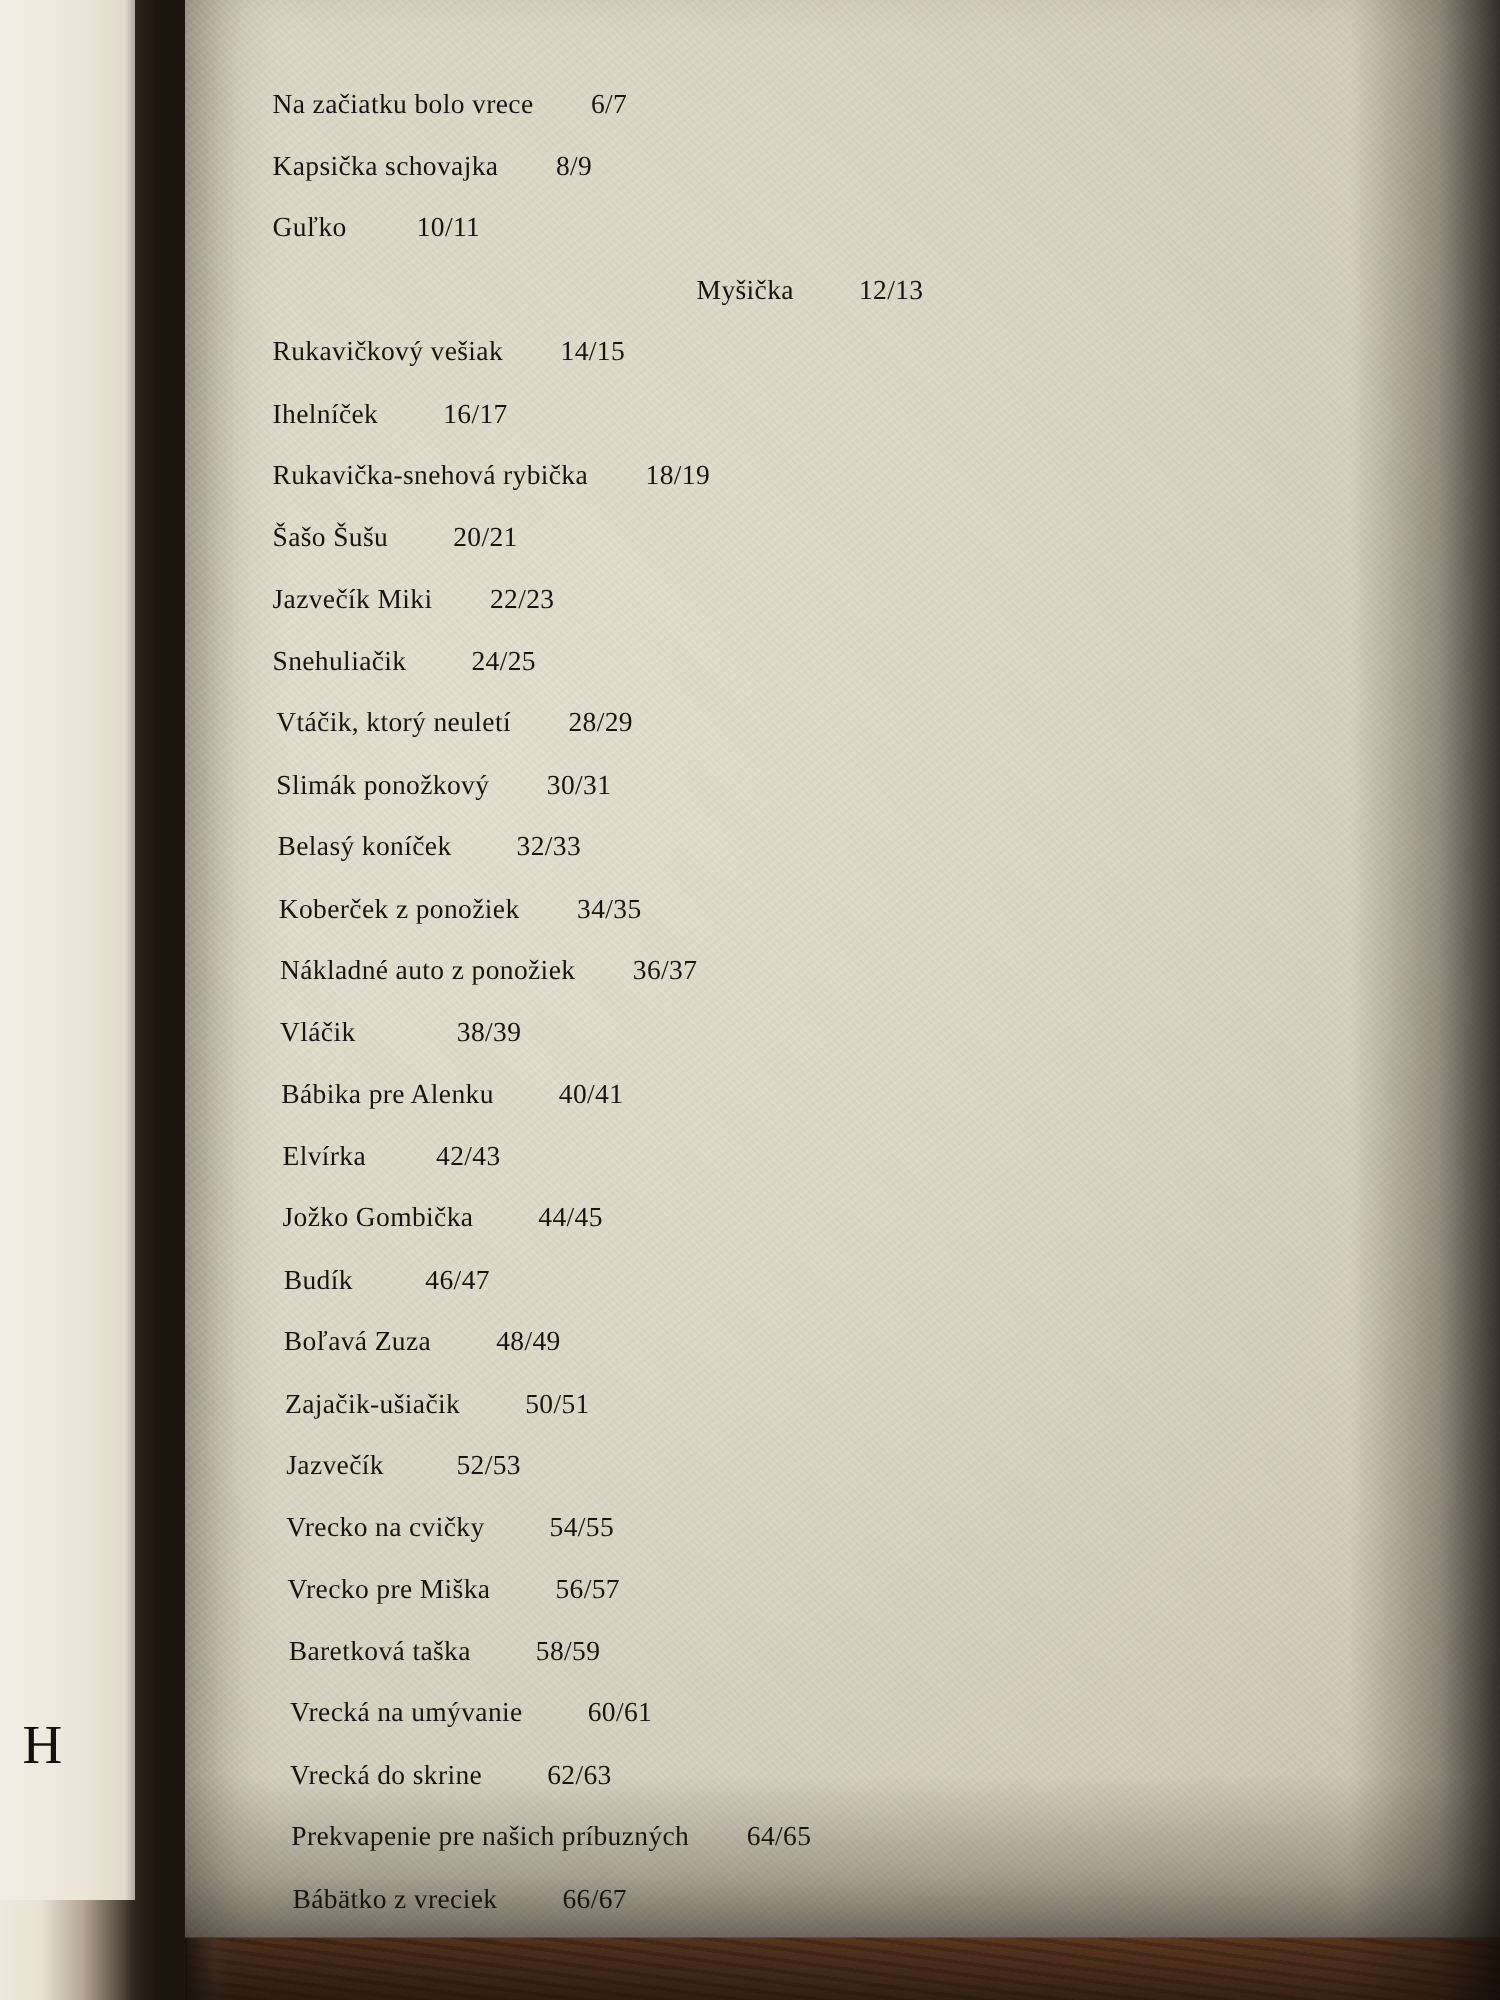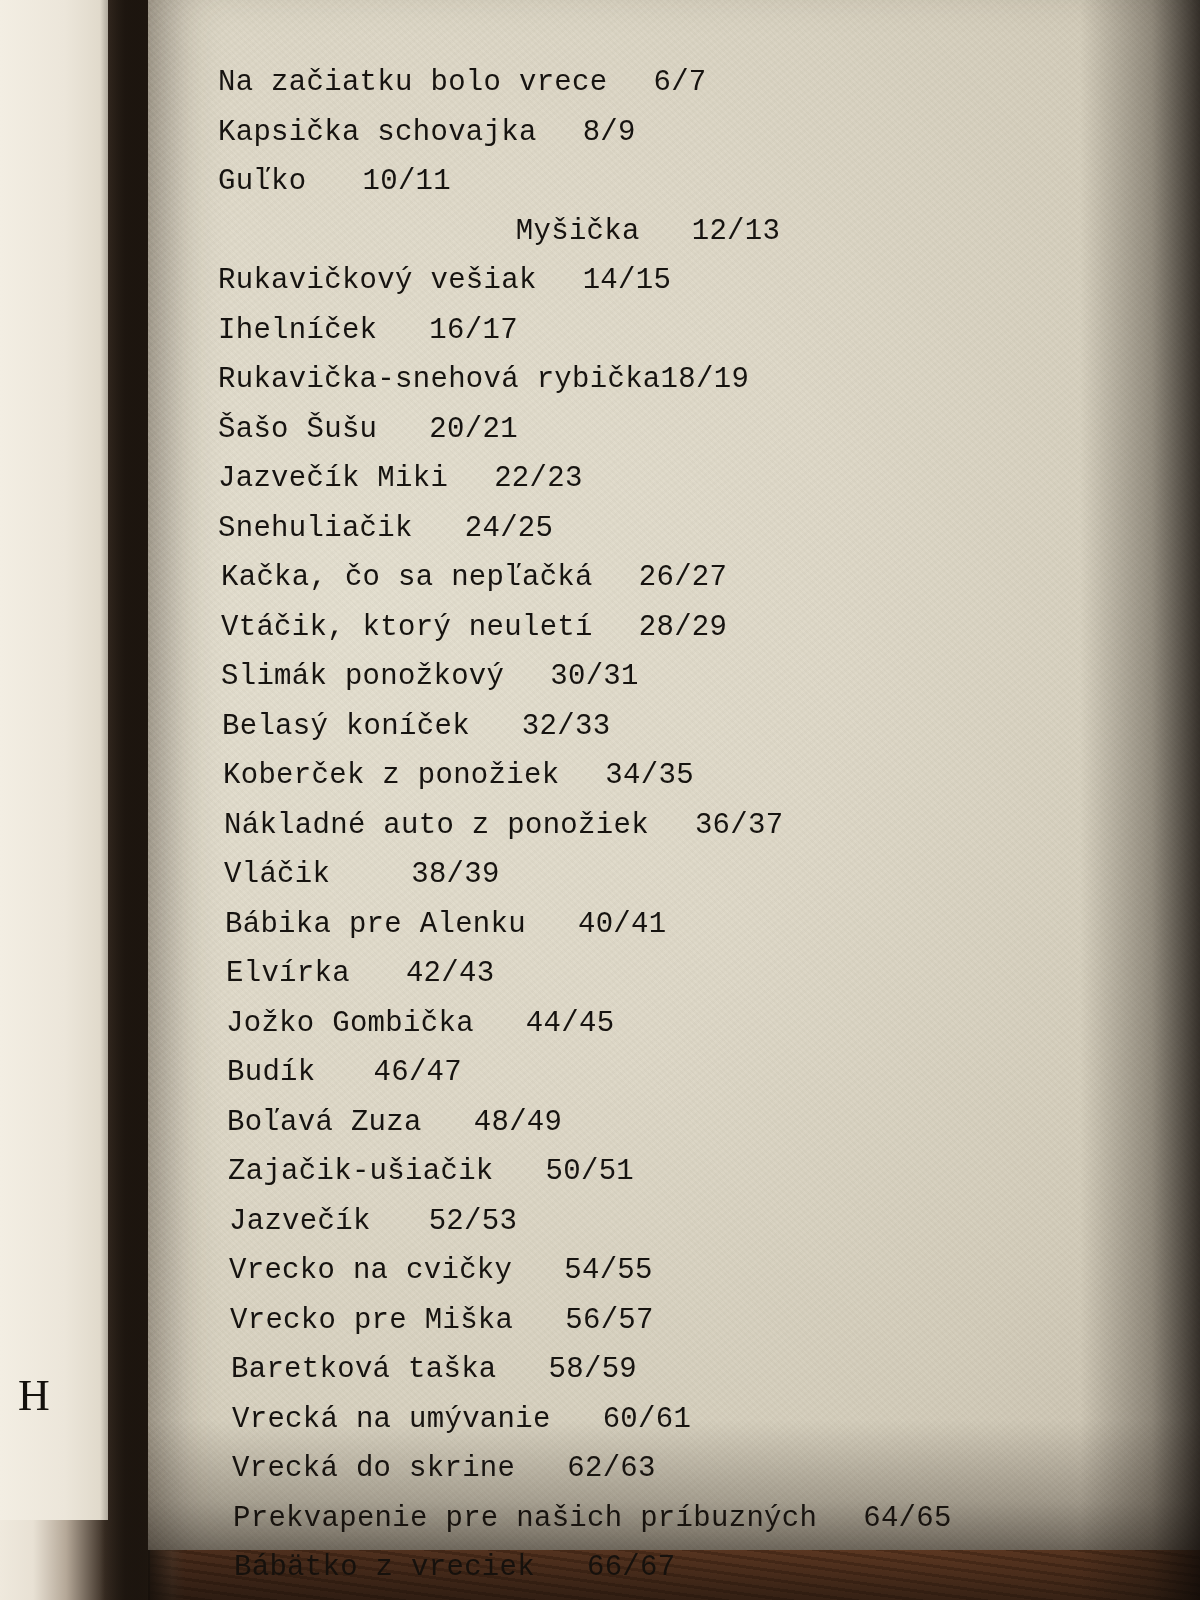--- a/index.html
+++ b/index.html
@@ -108,22 +108,22 @@
   .toc {
     position: absolute;
     left: 218px;
     top: 58px;
     width: 860px;
   }
   .toc-entry {
     display: block;
     white-space: nowrap;
     color: #161310;
-    font-family: Liberation Mono, monospace;
-    font-size: 29px;
+    font-family: Liberation Serif, serif;
+    font-size: 22px;
     line-height: 49.5px;
     letter-spacing: 0.3px;
   }
   .toc-title {
     display: inline;
   }
   .toc-pages {
     display: inline;
     margin-left: 0;
   }
@@ -144,25 +144,24 @@
     <div class="page-noise"></div>
   </div>
 
   <div class="toc" id="toc">
       <div class="toc-entry" style="margin-left: 0px;"><span class="toc-title">Na začiatku bolo vrece</span><span class="toc-pages" style="margin-left: 46px;">6/7</span></div>
       <div class="toc-entry" style="margin-left: 0px;"><span class="toc-title">Kapsička schovajka</span><span class="toc-pages" style="margin-left: 46px;">8/9</span></div>
       <div class="toc-entry" style="margin-left: 0px;"><span class="toc-title">Guľko</span><span class="toc-pages" style="margin-left: 56px;">10/11</span></div>
       <div class="toc-entry" style="margin-left: 0px; text-align: center;"><span class="toc-title">Myšička</span><span class="toc-pages" style="margin-left: 52px;">12/13</span></div>
       <div class="toc-entry" style="margin-left: 0px;"><span class="toc-title">Rukavičkový vešiak</span><span class="toc-pages" style="margin-left: 46px;">14/15</span></div>
       <div class="toc-entry" style="margin-left: 0px;"><span class="toc-title">Ihelníček</span><span class="toc-pages" style="margin-left: 52px;">16/17</span></div>
-      <div class="toc-entry" style="margin-left: 0px;"><span class="toc-title">Rukavička-snehová rybička</span><span class="toc-pages" style="">18/19</span></div>
+      <div class="toc-entry" style="margin-left: 0px;"><span class="toc-title">Rukavička-snehová rybička</span><span class="toc-pages" style="margin-left: 46px;">18/19</span></div>
       <div class="toc-entry" style="margin-left: 0px;"><span class="toc-title">Šašo Šušu</span><span class="toc-pages" style="margin-left: 52px;">20/21</span></div>
       <div class="toc-entry" style="margin-left: 0px;"><span class="toc-title">Jazvečík Miki</span><span class="toc-pages" style="margin-left: 46px;">22/23</span></div>
       <div class="toc-entry" style="margin-left: 0px;"><span class="toc-title">Snehuliačik</span><span class="toc-pages" style="margin-left: 52px;">24/25</span></div>
-      <div class="toc-entry" style="margin-left: 3px;"><span class="toc-title">Kačka, čo sa nepľačká</span><span class="toc-pages" style="margin-left: 46px;">26/27</span></div>
       <div class="toc-entry" style="margin-left: 3px;"><span class="toc-title">Vtáčik, ktorý neuletí</span><span class="toc-pages" style="margin-left: 46px;">28/29</span></div>
       <div class="toc-entry" style="margin-left: 3px;"><span class="toc-title">Slimák ponožkový</span><span class="toc-pages" style="margin-left: 46px;">30/31</span></div>
       <div class="toc-entry" style="margin-left: 4px;"><span class="toc-title">Belasý koníček</span><span class="toc-pages" style="margin-left: 52px;">32/33</span></div>
       <div class="toc-entry" style="margin-left: 5px;"><span class="toc-title">Koberček z ponožiek</span><span class="toc-pages" style="margin-left: 46px;">34/35</span></div>
       <div class="toc-entry" style="margin-left: 6px;"><span class="toc-title">Nákladné auto z ponožiek</span><span class="toc-pages" style="margin-left: 46px;">36/37</span></div>
       <div class="toc-entry" style="margin-left: 6px;"><span class="toc-title">Vláčik</span><span class="toc-pages" style="margin-left: 81px;">38/39</span></div>
       <div class="toc-entry" style="margin-left: 7px;"><span class="toc-title">Bábika pre Alenku</span><span class="toc-pages" style="margin-left: 52px;">40/41</span></div>
       <div class="toc-entry" style="margin-left: 8px;"><span class="toc-title">Elvírka</span><span class="toc-pages" style="margin-left: 56px;">42/43</span></div>
       <div class="toc-entry" style="margin-left: 8px;"><span class="toc-title">Jožko Gombička</span><span class="toc-pages" style="margin-left: 52px;">44/45</span></div>
       <div class="toc-entry" style="margin-left: 9px;"><span class="toc-title">Budík</span><span class="toc-pages" style="margin-left: 58px;">46/47</span></div>

